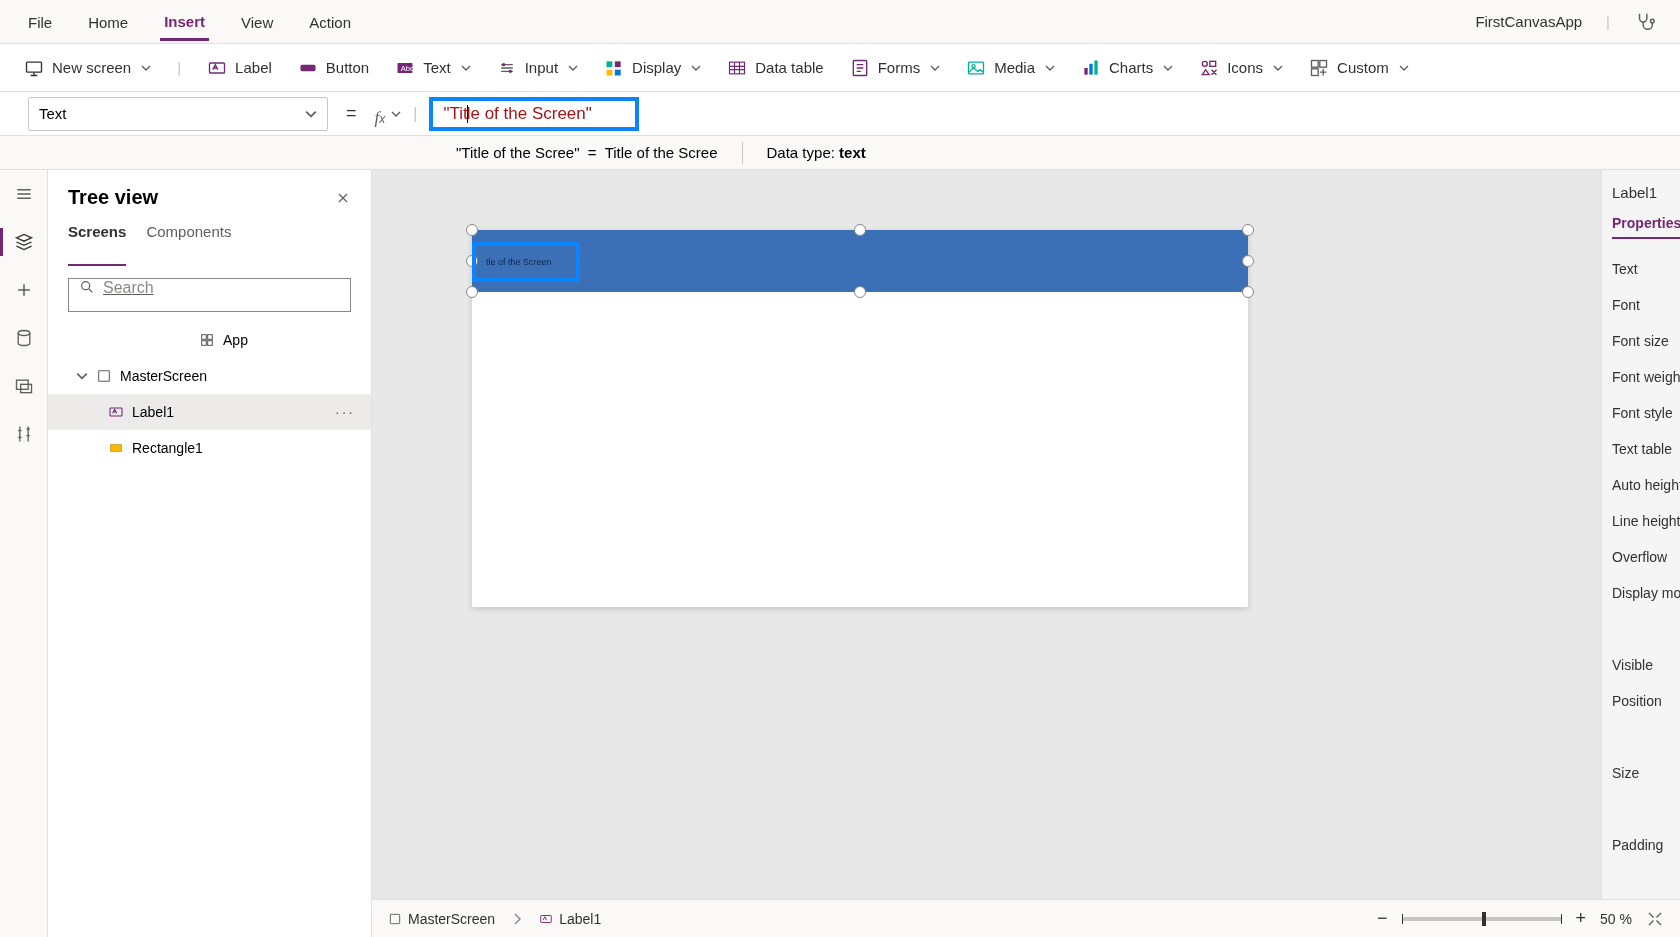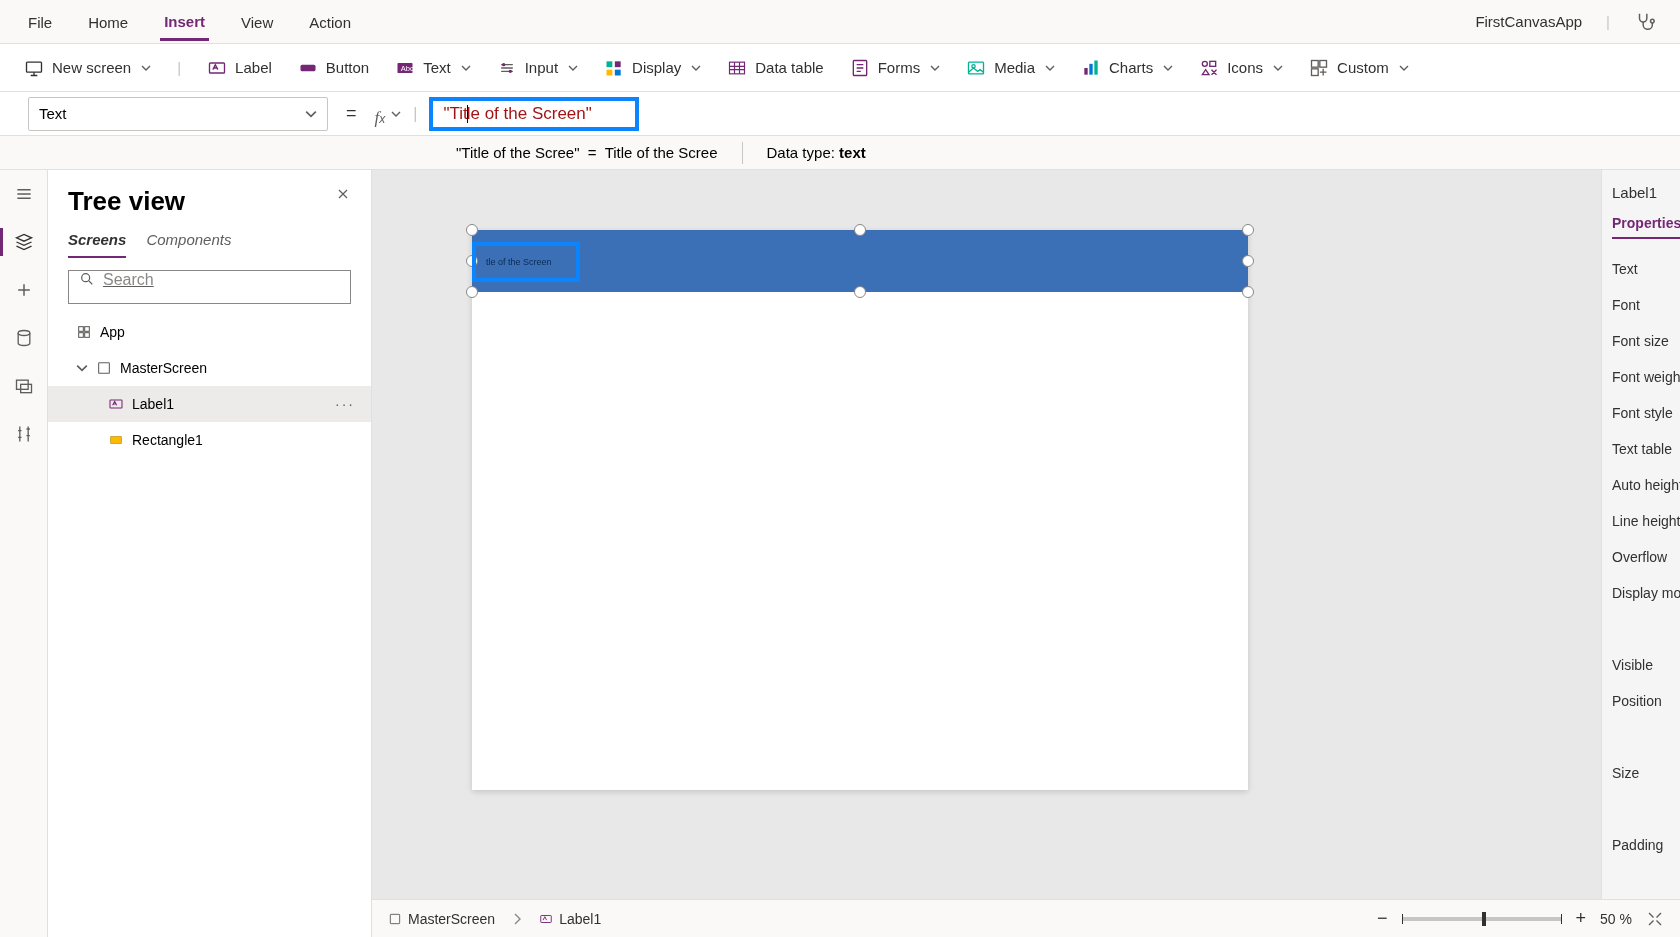--- a/index.html
+++ b/index.html
@@ -85,49 +85,49 @@
   .rail-item.active::before {
     content:""; position:absolute; left:-12px; top:-2px; width:3px; height:28px; background:#742774;
   }
 
   
   .treepanel {
     width:324px; background:#fff; border-right:1px solid var(--border);
     display:flex; flex-direction:column;
   }
   .tree-header {
-    display:flex; align-items:flex-start; justify-content:space-between;
-    padding:16px 20px 8px; font-size:26px; font-weight:600;
+    display:flex; align-items:center; justify-content:space-between;
+    padding:16px 20px 8px; font-size:20px; font-weight:600;
   }
   .tree-tabs { display:flex; gap:20px; padding:6px 20px 0; font-size:15px; }
-  .tree-tab { padding-bottom:8px; cursor:pointer; color:var(--muted);font-style:italic;}
+  .tree-tab { padding-bottom:24px; cursor:pointer; color:var(--muted);}
   .tree-tab.active { color:var(--text); font-weight:600; border-bottom:2px solid var(--accent);}
   .tree-search {
     margin:12px 20px 10px; height:34px; border:1px solid #8a8886;
     display:flex; align-items:flex-start; padding:0 10px; gap:8px; color:var(--muted);text-decoration:underline;
   }
   .tree-list { flex:1; overflow:auto; }
   .tree-row {
     display:flex; align-items:center; height:36px; padding-left:20px;
     font-size:14px; gap:8px; cursor:pointer;
   }
-  .tree-row.app { padding-left:28px; }
+  .tree-row.app { padding-left:28px;justify-content:center; }
   .tree-row.level1 { padding-left:28px; }
   .tree-row.level2 { padding-left:60px; }
   .tree-row.selected { background:#edebe9; }
   .tree-row .more { margin-left:auto; margin-right:16px; letter-spacing:2px; color:var(--muted);}
   .mini-icon { width:16px; height:16px; }
 
   
   .canvas-area {
     flex:1; background:#e8e8e8; position:relative; overflow:hidden;
     border-right:1px solid var(--border);
   }
   .canvas {
-    position:absolute; left:100px; top:60px; width:776px; height:560px;
+    position:absolute; left:100px; top:60px; width:776px; height:377px;
     background:#fff; box-shadow:0 2px 6px rgba(0,0,0,.15);
   }
   .header-rect {
     position:absolute; top:0; left:0; right:0; height:62px;
     background:#3b6fb6;
   }
   .label-sel {
     position:absolute; top:12px; left:0px; width:108px; height:40px;
     border:4px solid #0a84ff; display:flex; align-items:center;
     padding-left:10px; font-size:9px; color:#0d2a52;

